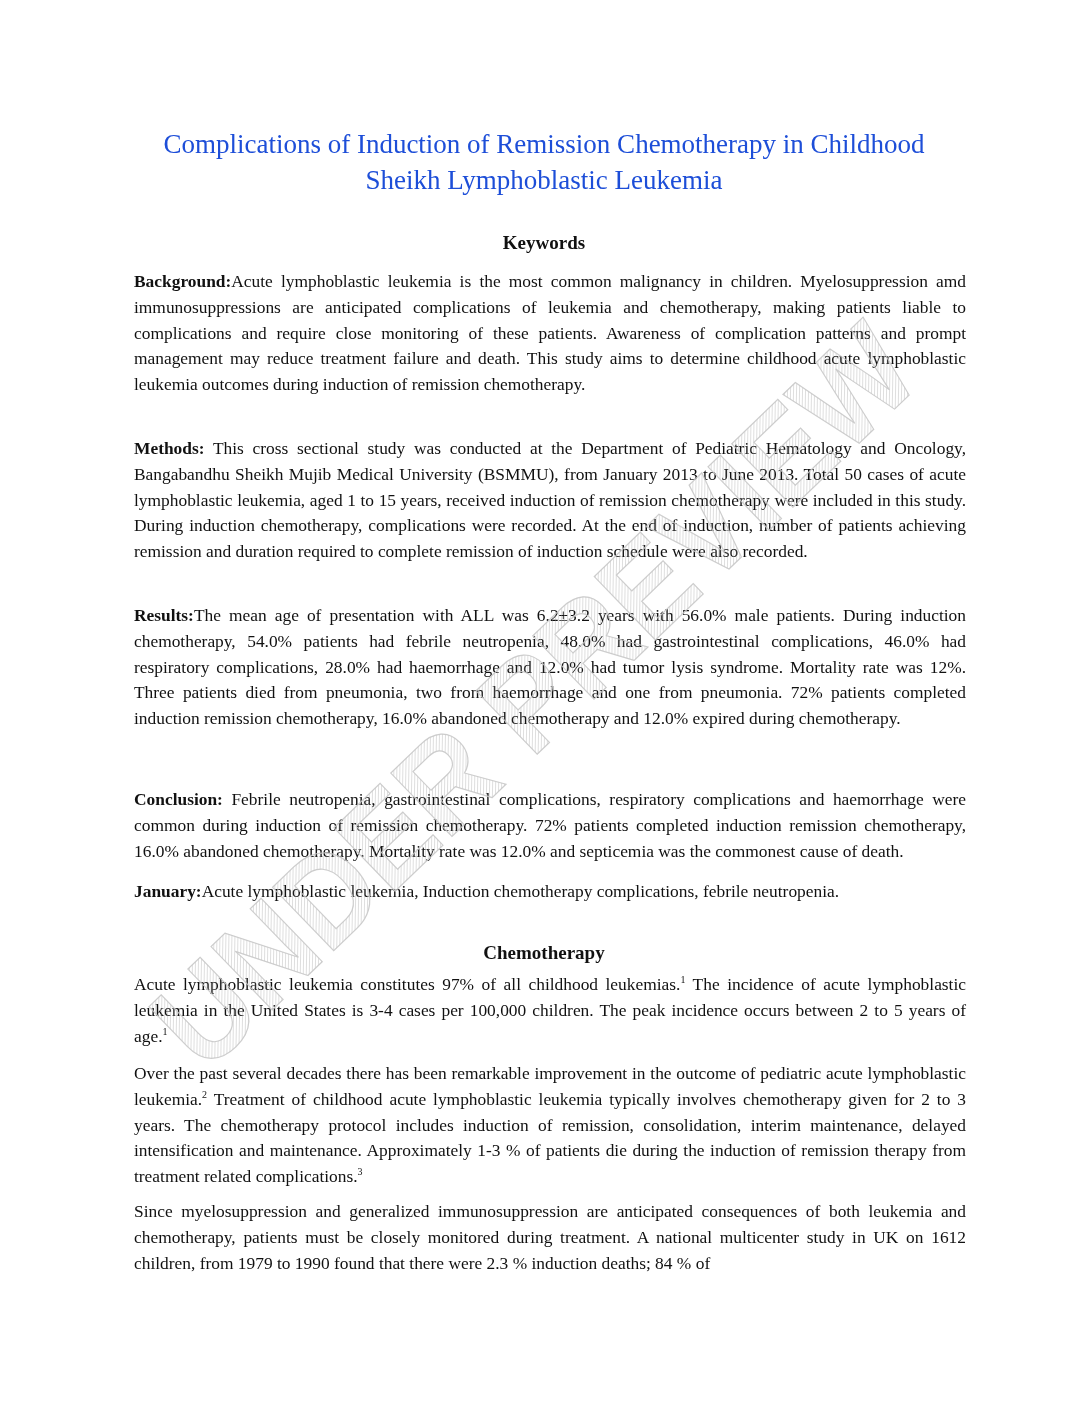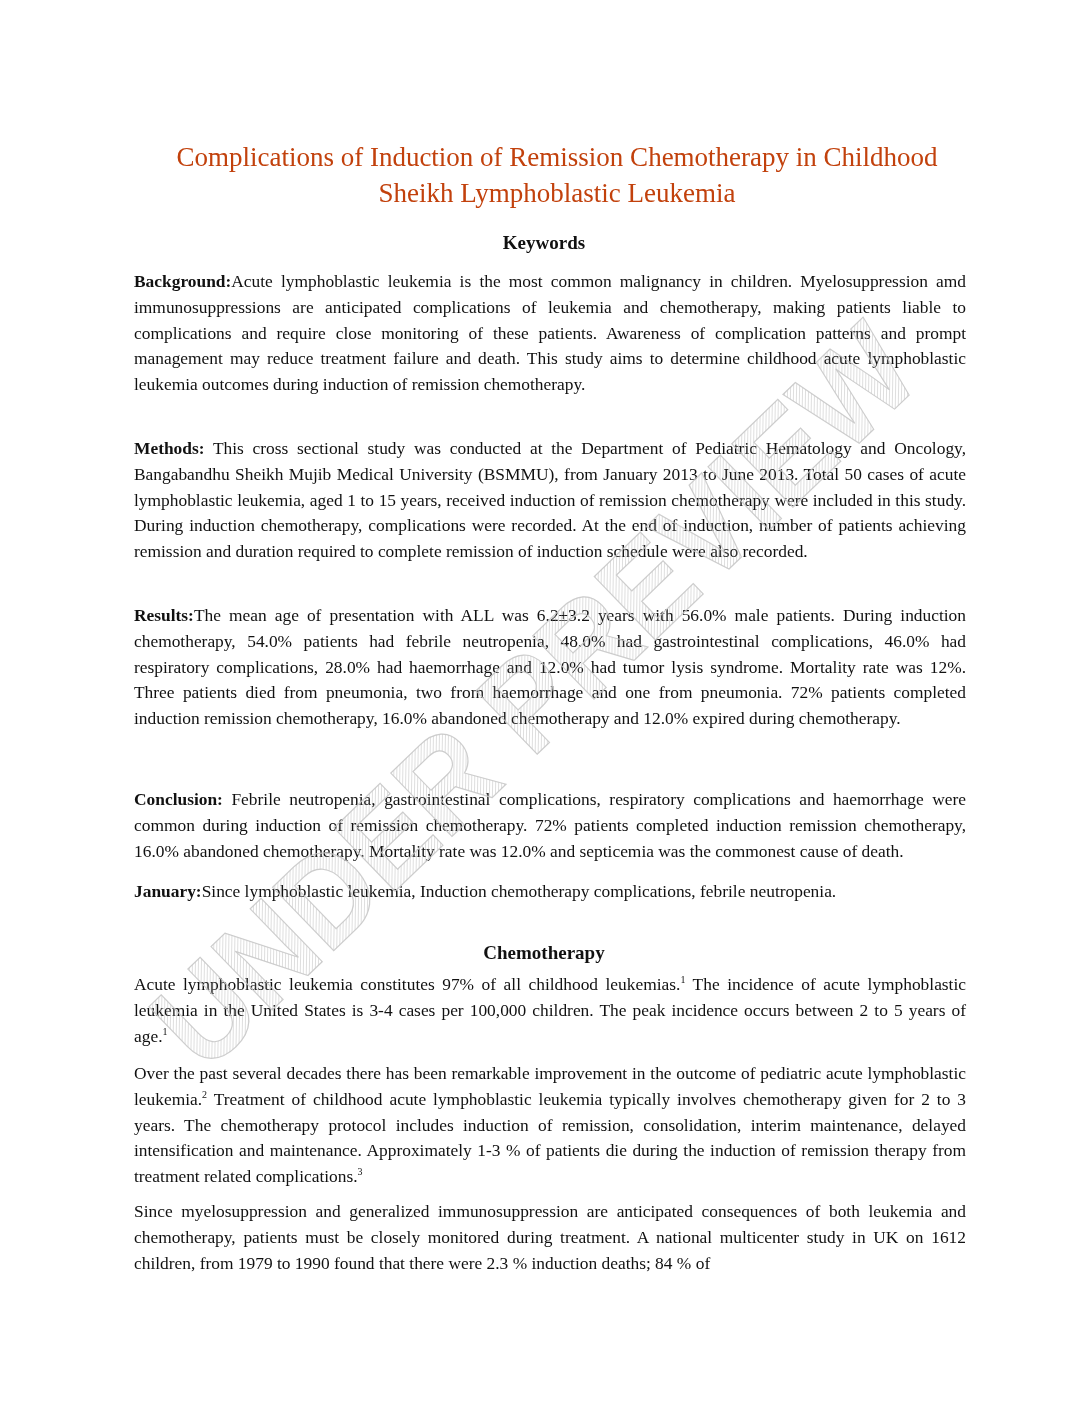--- a/index.html
+++ b/index.html
@@ -23,22 +23,22 @@
     }
     .title {
       position: absolute;
       left: -10px;
       top: 126px;
       width: 852px;
       text-align: center;
       font-size: 27px;
       line-height: 36px;
       font-weight: normal;
-      margin: 13px;
-      color: #c2410c;
+      margin: 0;
+      color: #1d4ed8;
     }
     .section-heading {
       text-align: center;
       font-weight: bold;
       font-size: 19px;
       margin: 0;
       position: absolute;
       width: 832px;
       left: 0;
     }
@@ -99,21 +99,21 @@
 
   <p class="para p-results">
     <b>Results:</b><span>The mean age of presentation with ALL was 6.2±3.2 years with 56.0% male patients. During induction chemotherapy, 54.0% patients had febrile neutropenia, 48.0% had gastrointestinal complications, 46.0% had respiratory complications, 28.0% had haemorrhage and 12.0% had tumor lysis syndrome. Mortality rate was 12%. Three patients died from pneumonia, two from haemorrhage and one from pneumonia. 72% patients completed induction remission chemotherapy, 16.0% abandoned chemotherapy and 12.0% expired during chemotherapy.</span>
   </p>
 
   <p class="para p-conclusion">
     <b>Conclusion:</b><span> Febrile neutropenia, gastrointestinal complications, respiratory complications and haemorrhage were common during induction of remission chemotherapy. 72% patients completed induction remission chemotherapy, 16.0% abandoned chemotherapy. Mortality rate was 12.0% and septicemia was the commonest cause of death.</span>
   </p>
 
   <p class="para p-keywords">
-    <b>January:</b><span>Since lymphoblastic leukemia, Induction chemotherapy complications, febrile neutropenia.</span>
+    <b>January:</b><span>Acute lymphoblastic leukemia, Induction chemotherapy complications, febrile neutropenia.</span>
   </p>
 
   <h2 class="section-heading intro-heading">Chemotherapy</h2>
 
   <p class="para p-intro1">
     <span>Acute lymphoblastic leukemia constitutes 97% of all childhood leukemias.</span><sup>1</sup><span> The incidence of acute lymphoblastic leukemia in the United States is 3-4 cases per 100,000 children. The peak incidence occurs between 2 to 5 years of age.</span><sup>1</sup>
   </p>
 
   <p class="para p-intro2">
     <span>Over the past several decades there has been remarkable improvement in the outcome of pediatric acute lymphoblastic leukemia.</span><sup>2</sup><span> Treatment of childhood acute lymphoblastic leukemia typically involves chemotherapy given for 2 to 3 years. The chemotherapy protocol includes induction of remission, consolidation, interim maintenance, delayed intensification and maintenance. Approximately 1-3 % of patients die during the induction of remission therapy from treatment related complications.</span><sup>3</sup>

